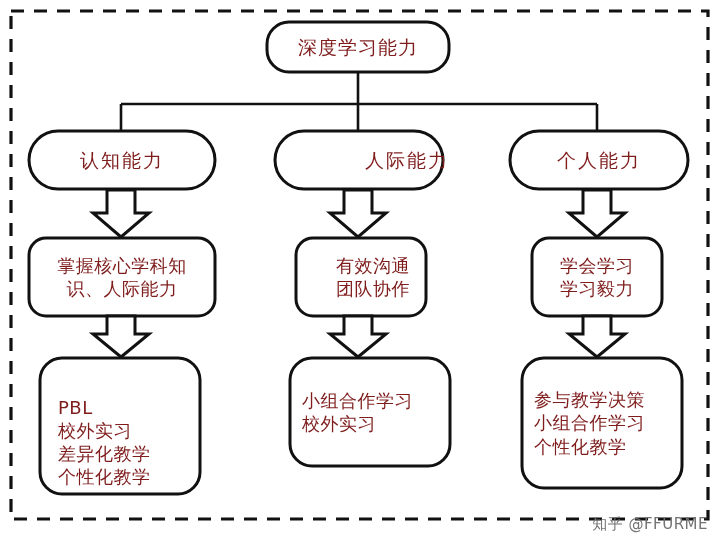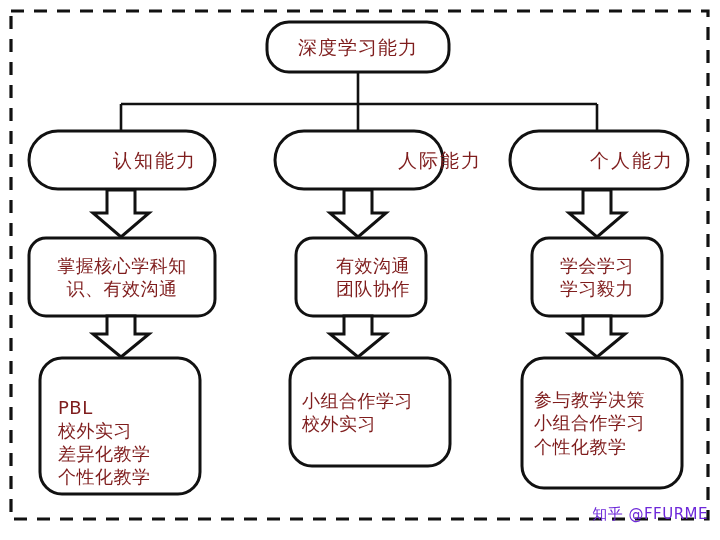--- a/index.html
+++ b/index.html
@@ -34,29 +34,29 @@
     color: #7f1d1d;
     line-height: 1.28;
     pointer-events: none;
     white-space: pre;
   }
   .node-text.left-align {
     align-items: flex-start;
     text-align: left;
   }
   .t-root   { font-size: 19px; letter-spacing: 1px; }
-  .t-cap    { font-size: 19px; letter-spacing: 2px; margin-left: 33px; }
+  .t-cap    { font-size: 19px; letter-spacing: 2px; }
   .t-skill  { font-size: 18px; letter-spacing: 0.5px; }
   .t-method { font-size: 18px; letter-spacing: 0.5px; }
   .watermark {
     position: absolute;
     right: 12px;
-    bottom: 16px;
+    bottom: 6px;
     font-size: 15px;
-    color: #6d28d9;
+    color: #737373;
     letter-spacing: 0.5px;
     white-space: nowrap;
   }
 </style>
 </head>
 <body>
 
 <div id="page">
 
   <svg id="diagram-svg" viewBox="0 0 720 540">
@@ -107,21 +107,21 @@
   </div>
   <div class="node-text t-cap" style="left:275px; top:131px; width:168px; height:58px;padding-left:48px;">
     <span>人际能力</span>
   </div>
   <div class="node-text t-cap" style="left:510px; top:131px; width:178px; height:58px;">
     <span>个人能力</span>
   </div>
 
   <div class="node-text t-skill" style="left:29px; top:238px; width:186px; height:78px;">
     <span>掌握核心学科知</span>
-    <span>识、有效沟通</span>
+    <span>识、人际能力</span>
   </div>
   <div class="node-text t-skill" style="left:296px; top:238px; width:130px; height:78px;padding-left:12px;">
     <span>有效沟通</span>
     <span>团队协作</span>
   </div>
   <div class="node-text t-skill" style="left:532px; top:238px; width:130px; height:78px;">
     <span>学会学习</span>
     <span>学习毅力</span>
   </div>
 

